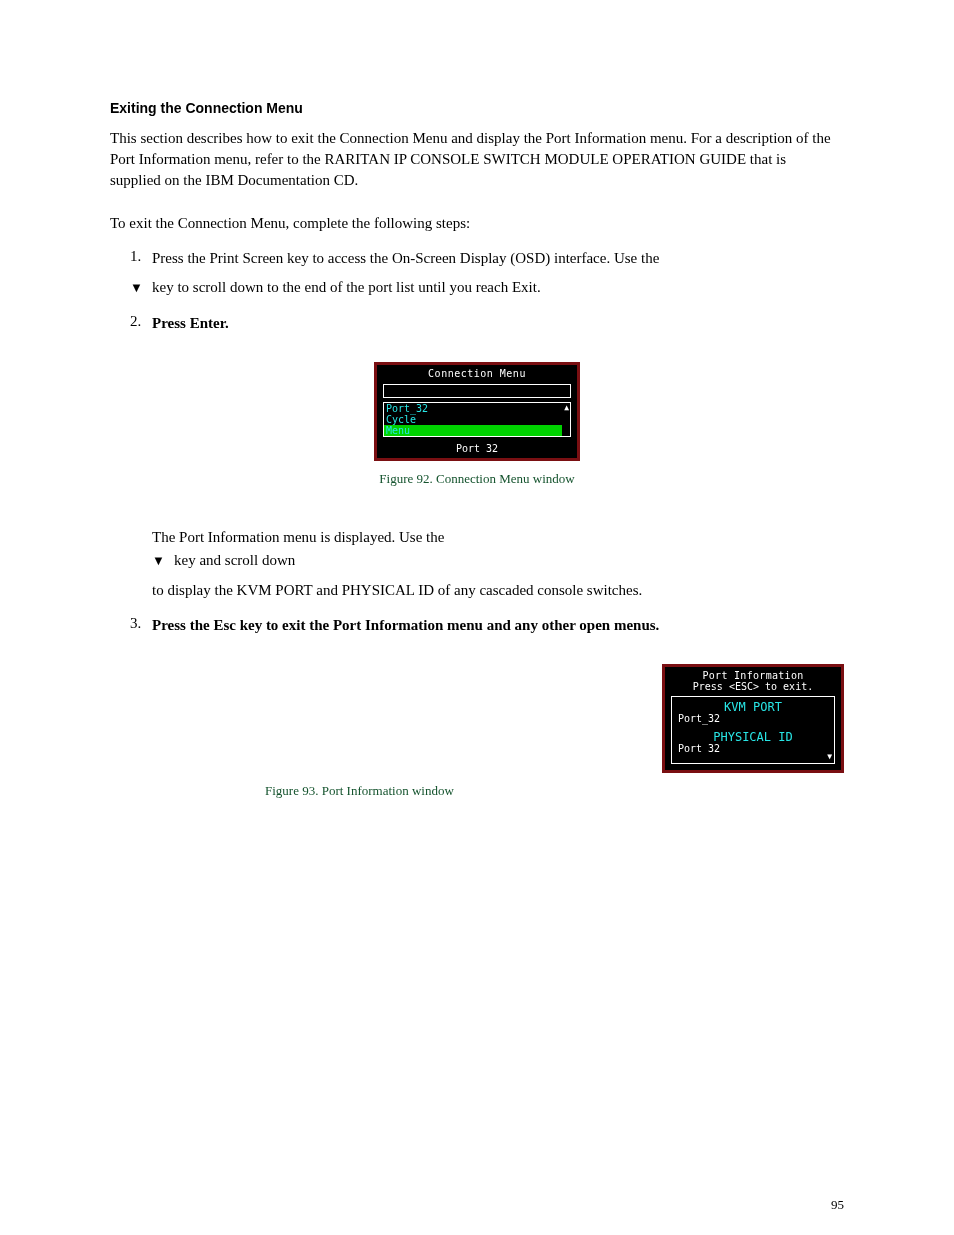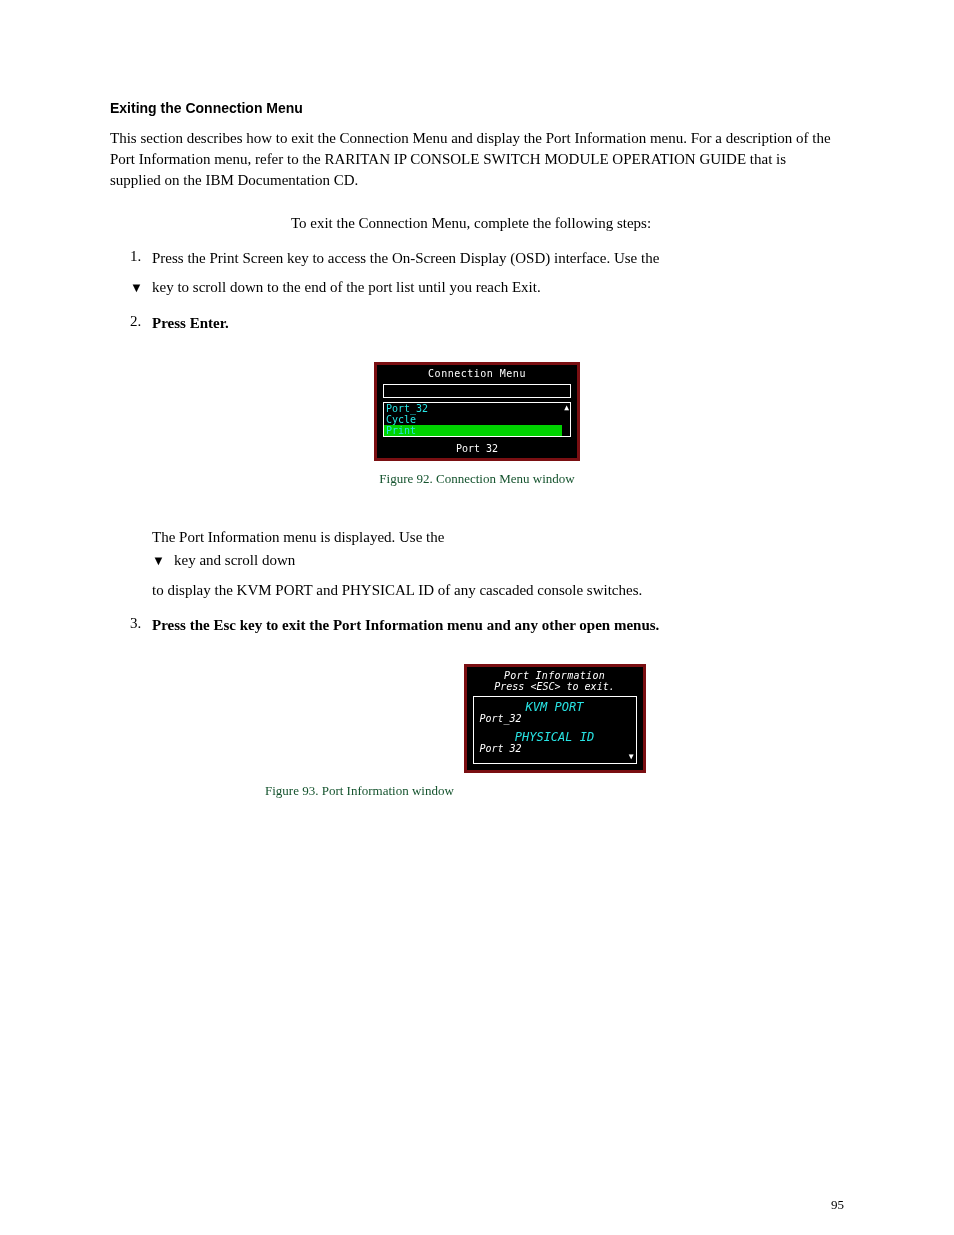--- a/index.html
+++ b/index.html
@@ -186,21 +186,21 @@
 </style>
 </head>
 <body>
 
 <div class="page">
 
   <h2 class="section-title">Exiting the Connection Menu</h2>
 
   <p class="body-text">This section describes how to exit the Connection Menu and display the Port Information menu. For a description of the Port Information menu, refer to the RARITAN IP CONSOLE SWITCH MODULE OPERATION GUIDE that is supplied on the IBM Documentation CD.</p>
 
-  <p class="body-text" style="margin-bottom:14px;text-align:center;">To exit the Connection Menu, complete the following steps:</p>
+  <p class="body-text" style="margin-bottom:14px;">To exit the Connection Menu, complete the following steps:</p>
 
   <div class="step-block">
     <div class="step-pair">
       <div class="step-marker">1.</div>
       <div class="step-text">Press the Print Screen key to access the On-Screen Display (OSD) interface. Use the</div>
     </div>
     <div class="step-pair" style="margin-top:-6px;">
       <div class="step-marker down-arrow">▼</div>
       <div class="step-text">key to scroll down to the end of the port list until you reach Exit.</div>
     </div>
@@ -214,21 +214,21 @@
   </div>
 
   <div class="figure-row">
     <div class="osd-conn">
       <div class="osd-title">Connection Menu</div>
       <div class="osd-textfield">_</div>
       <div class="osd-list-box">
         <span class="osd-scroll-arrow up">▲</span>
         <div class="osd-list-item">Port_32</div>
         <div class="osd-list-item">Cycle</div>
-        <div class="osd-list-item selected">Print</div>
+        <div class="osd-list-item selected">Menu</div>
       </div>
       <div class="osd-footer">Port 32</div>
     </div>
   </div>
   <div class="figure-caption">Figure 92. Connection Menu window</div>
 
   <div class="step-block" style="margin-left:42px;">
     <div class="step-text" style="margin-bottom:6px;">
       <span>The Port Information menu is displayed. Use the</span>
     </div>
@@ -239,21 +239,21 @@
     <div class="step-text" style="margin-top:-6px;">to display the KVM PORT and PHYSICAL ID of any cascaded console switches.</div>
   </div>
 
   <div class="step-block" style="margin-top:14px;">
     <div class="step-pair">
       <div class="step-marker">3.</div>
       <div class="step-text bold">Press the Esc key to exit the Port Information menu and any other open menus.</div>
     </div>
   </div>
 
-  <div class="figure-row" style="justify-content:center; margin-left:155px;font-style:italic;">
+  <div class="figure-row" style="justify-content:flex-end; margin-left:155px;">
     <div class="osd-port">
       <div class="osd-port-title">Port Information</div>
       <div class="osd-port-sub">Press &lt;ESC&gt; to exit.</div>
       <div class="osd-port-body">
         <div class="osd-port-label">KVM PORT</div>
         <div class="osd-port-value">Port_32</div>
         <div style="height:6px;"></div>
         <div class="osd-port-label">PHYSICAL ID</div>
         <div class="osd-port-value">Port 32</div>
         <span class="osd-port-scroll">▼</span>

